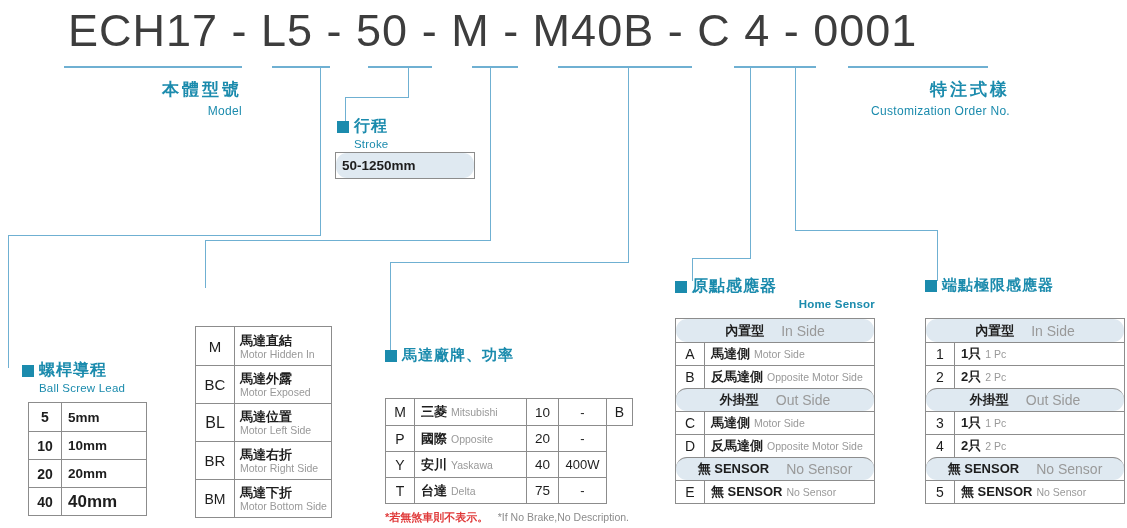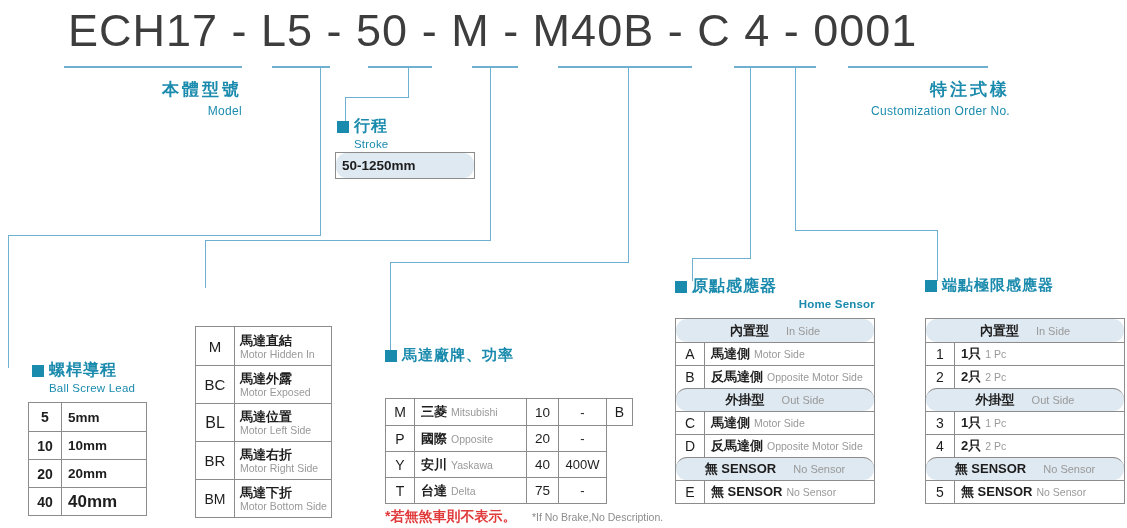--- a/index.html
+++ b/index.html
@@ -29,29 +29,29 @@
   .sect { background:var(--section-bg,#dfe9f1);border-radius:11px; }
   .c { display:flex; align-items:center; }
   .c + .c { border-left:1px solid #8c8c8c; }
   .code { justify-content:center; font-size:14px; color:#1d1d1d; }
   .code.bold { font-weight:bold; }
   .lbl { padding-left:6px; gap:4px; }
   .lbl2 { padding-left:5px; }
   .center { justify-content:center; gap:5px; }
   .zh { font-weight:bold; font-size:13px; color:#1d1d1d; white-space:nowrap; }
   .en { font-size:10.5px; color:#999; white-space:nowrap; }
-  .en-sect { font-size:11px;margin-left:12px; }
+  .en-sect { font-size:14px;margin-left:12px; }
   .lbl2 .zh { line-height:15px; }
   .lbl2 .en { line-height:12px; }
 
   .bcell { position:absolute; border:1px solid #8c8c8c; background:#fff; display:flex;
            align-items:center; justify-content:center; font-size:14px; color:#1d1d1d; }
 
   .note { position:absolute; white-space:nowrap; }
-  .note-red { color:var(--note-red,#e03a3a); font-size:14px; font-weight:bold; margin-right:11px; }
+  .note-red { color:var(--note-red,#e03a3a); font-size:11px; font-weight:bold; margin-right:5px; }
   .note-gray { color:#8c8c8c; font-size:10.5px; }
 </style>
 </head>
 <body>
 
 <div class="canvas">
 
   <div class="title">ECH17 - L5 - 50 - M - M40B - C 4 - 0001</div>
 
   <div class="ln" style="left:64px;top:66px;width:178px;height:2px"></div>
@@ -101,21 +101,21 @@
     <div class="sec-en">Stroke</div>
   </div>
   <div class="tbl" style="left:335px;top:152px;width:140px">
     <div class="row sect" style="height:25px">
       <div class="c lbl" style="width:138px">
           <span class="zh" style="font-size:13.5px">50-1250mm</span>
         </div>
     </div>
   </div>
 
-  <div class="sec-head" style="left:32px;top:360px">
+  <div class="sec-head" style="left:22px;top:360px">
     <div><span class="sq"></span><span class="sec-zh">螺桿導程</span></div>
     <div class="sec-en">Ball Screw Lead</div>
   </div>
   <div class="tbl" style="left:28px;top:402px;width:119px">
     <div class="row" style="height:28px">
       <div class="c code bold" style="width:32px">5</div>
       <div class="c lbl" style="width:85px">
           <span class="zh" style="font-size:13.5px">5mm</span>
         </div>
     </div>

